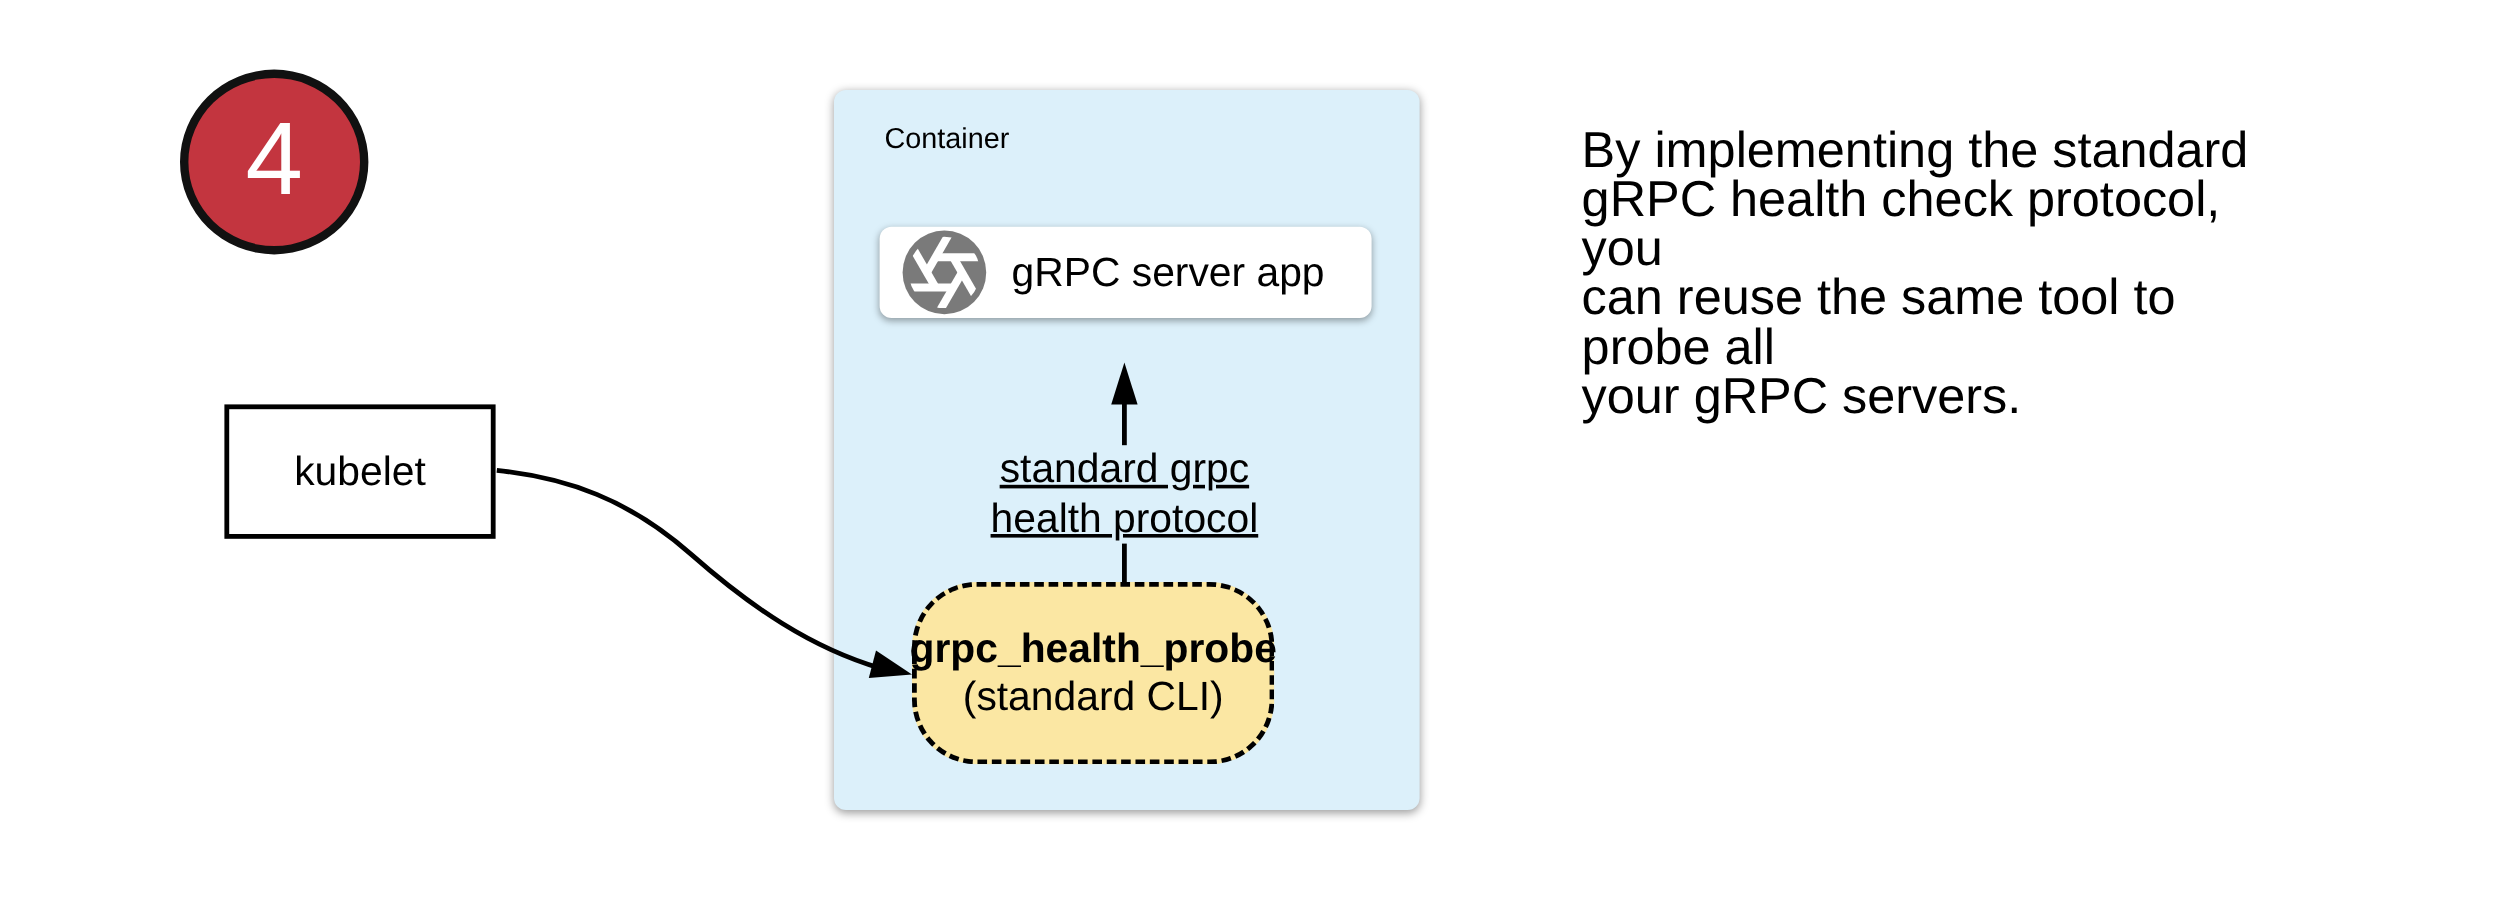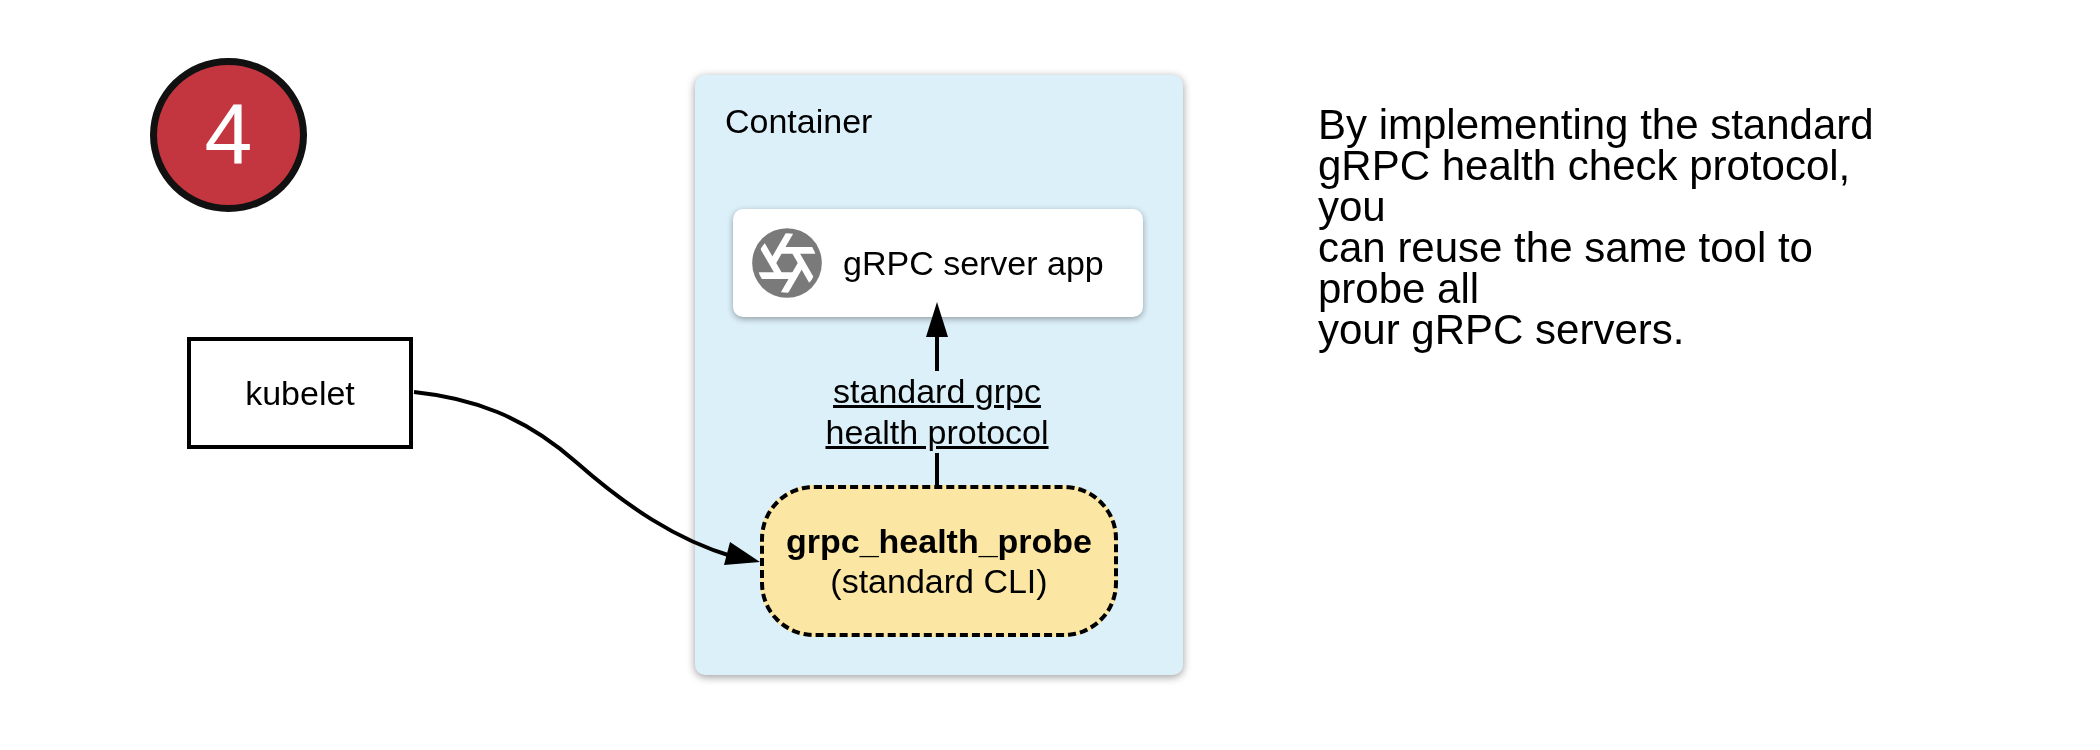--- a/index.html
+++ b/index.html
@@ -43,35 +43,35 @@
 
   
   .container-box{
     position:absolute;left:695px;top:75px;
     width:488px;height:600px;
     background:var(--light-blue);
     border-radius:10px;
     box-shadow:0 2px 8px rgba(0,0,0,0.40);
   }
   .container-label{
-    position:absolute;left:30px;top:27px;
-    font-size:34px;
+    position:absolute;left:42px;top:27px;
+    font-size:24px;
   }
   .server-box{
     position:absolute;left:38px;top:114px;
-    width:410px;height:108px;
+    width:410px;height:76px;
     background:#fff;border-radius:10px;
     box-shadow:0 2px 6px rgba(0,0,0,0.35);
     display:flex;align-items:center;
-    padding-left:16px;box-sizing:border-box;margin-top:20px;
+    padding-left:16px;box-sizing:border-box;
   }
   .server-box .label{font-size:34px;margin-left:18px;}
   .probe-box{
     position:absolute;left:65px;top:410px;
-    width:358px;height:152px;
+    width:302px;height:152px;
     background:var(--yellow);
     border:4px dashed #000;
     border-radius:54px;
     box-sizing:border-box;
     display:flex;flex-direction:column;align-items:center;justify-content:center;
     text-align:center;
   }
   .probe-title{font-size:34px;font-weight:bold;line-height:40px;}
   .probe-subtitle{font-size:34px;line-height:40px;}
 

